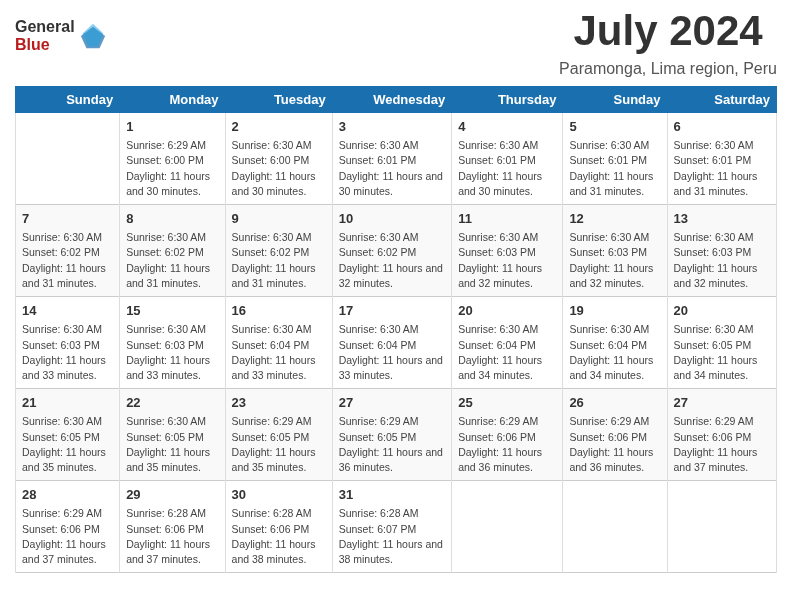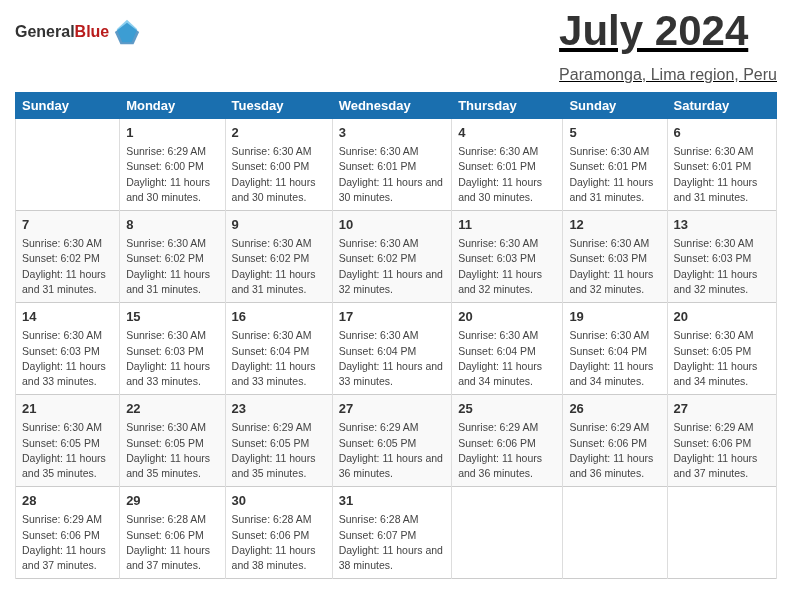--- a/index.html
+++ b/index.html
@@ -16,61 +16,61 @@
       align-items: flex-start;
       margin-bottom: 8px;
     }
     .logo {
       display: flex;
       align-items: center;
       margin-top: 8px;
     }
     .logo-text {
       display: flex;
+      flex-direction: column;
       line-height: 1.1;
     }
     .logo-general {
       font-size: 16px;
       font-weight: bold;
       color: #333;
     }
     .logo-blue {
       font-size: 16px;
       font-weight: bold;
       color: #b91c1c;
     }
     .logo-icon {
       width: 28px;
       height: 28px;
       margin-left: 4px;
     }
     .title-area {
-      text-align: left;
-      text-decoration: underline;
+      text-align: center;
     }
     .month-year {
       font-size: 42px;
       font-weight: bold;
       color: #333;
       line-height: 1;
     }
     .location {
       font-size: 16px;
       color: #555;
-      margin-top: 14px;
+      margin-top: 8px;
     }
     table {
       width: 100%;
       border-collapse: collapse;
       font-size: 11px;
     }
     thead tr th {
       background-color: #1a6faf;
       color: #fff;
-      text-align: left;
+      text-align: right;
       padding: 5px 6px;
       font-size: 13px;
       font-weight: bold;
       border: 1px solid #1a6faf;
     }
     tbody tr {
       border-bottom: 1px solid #ccc;
     }
     tbody td {
       vertical-align: top;

